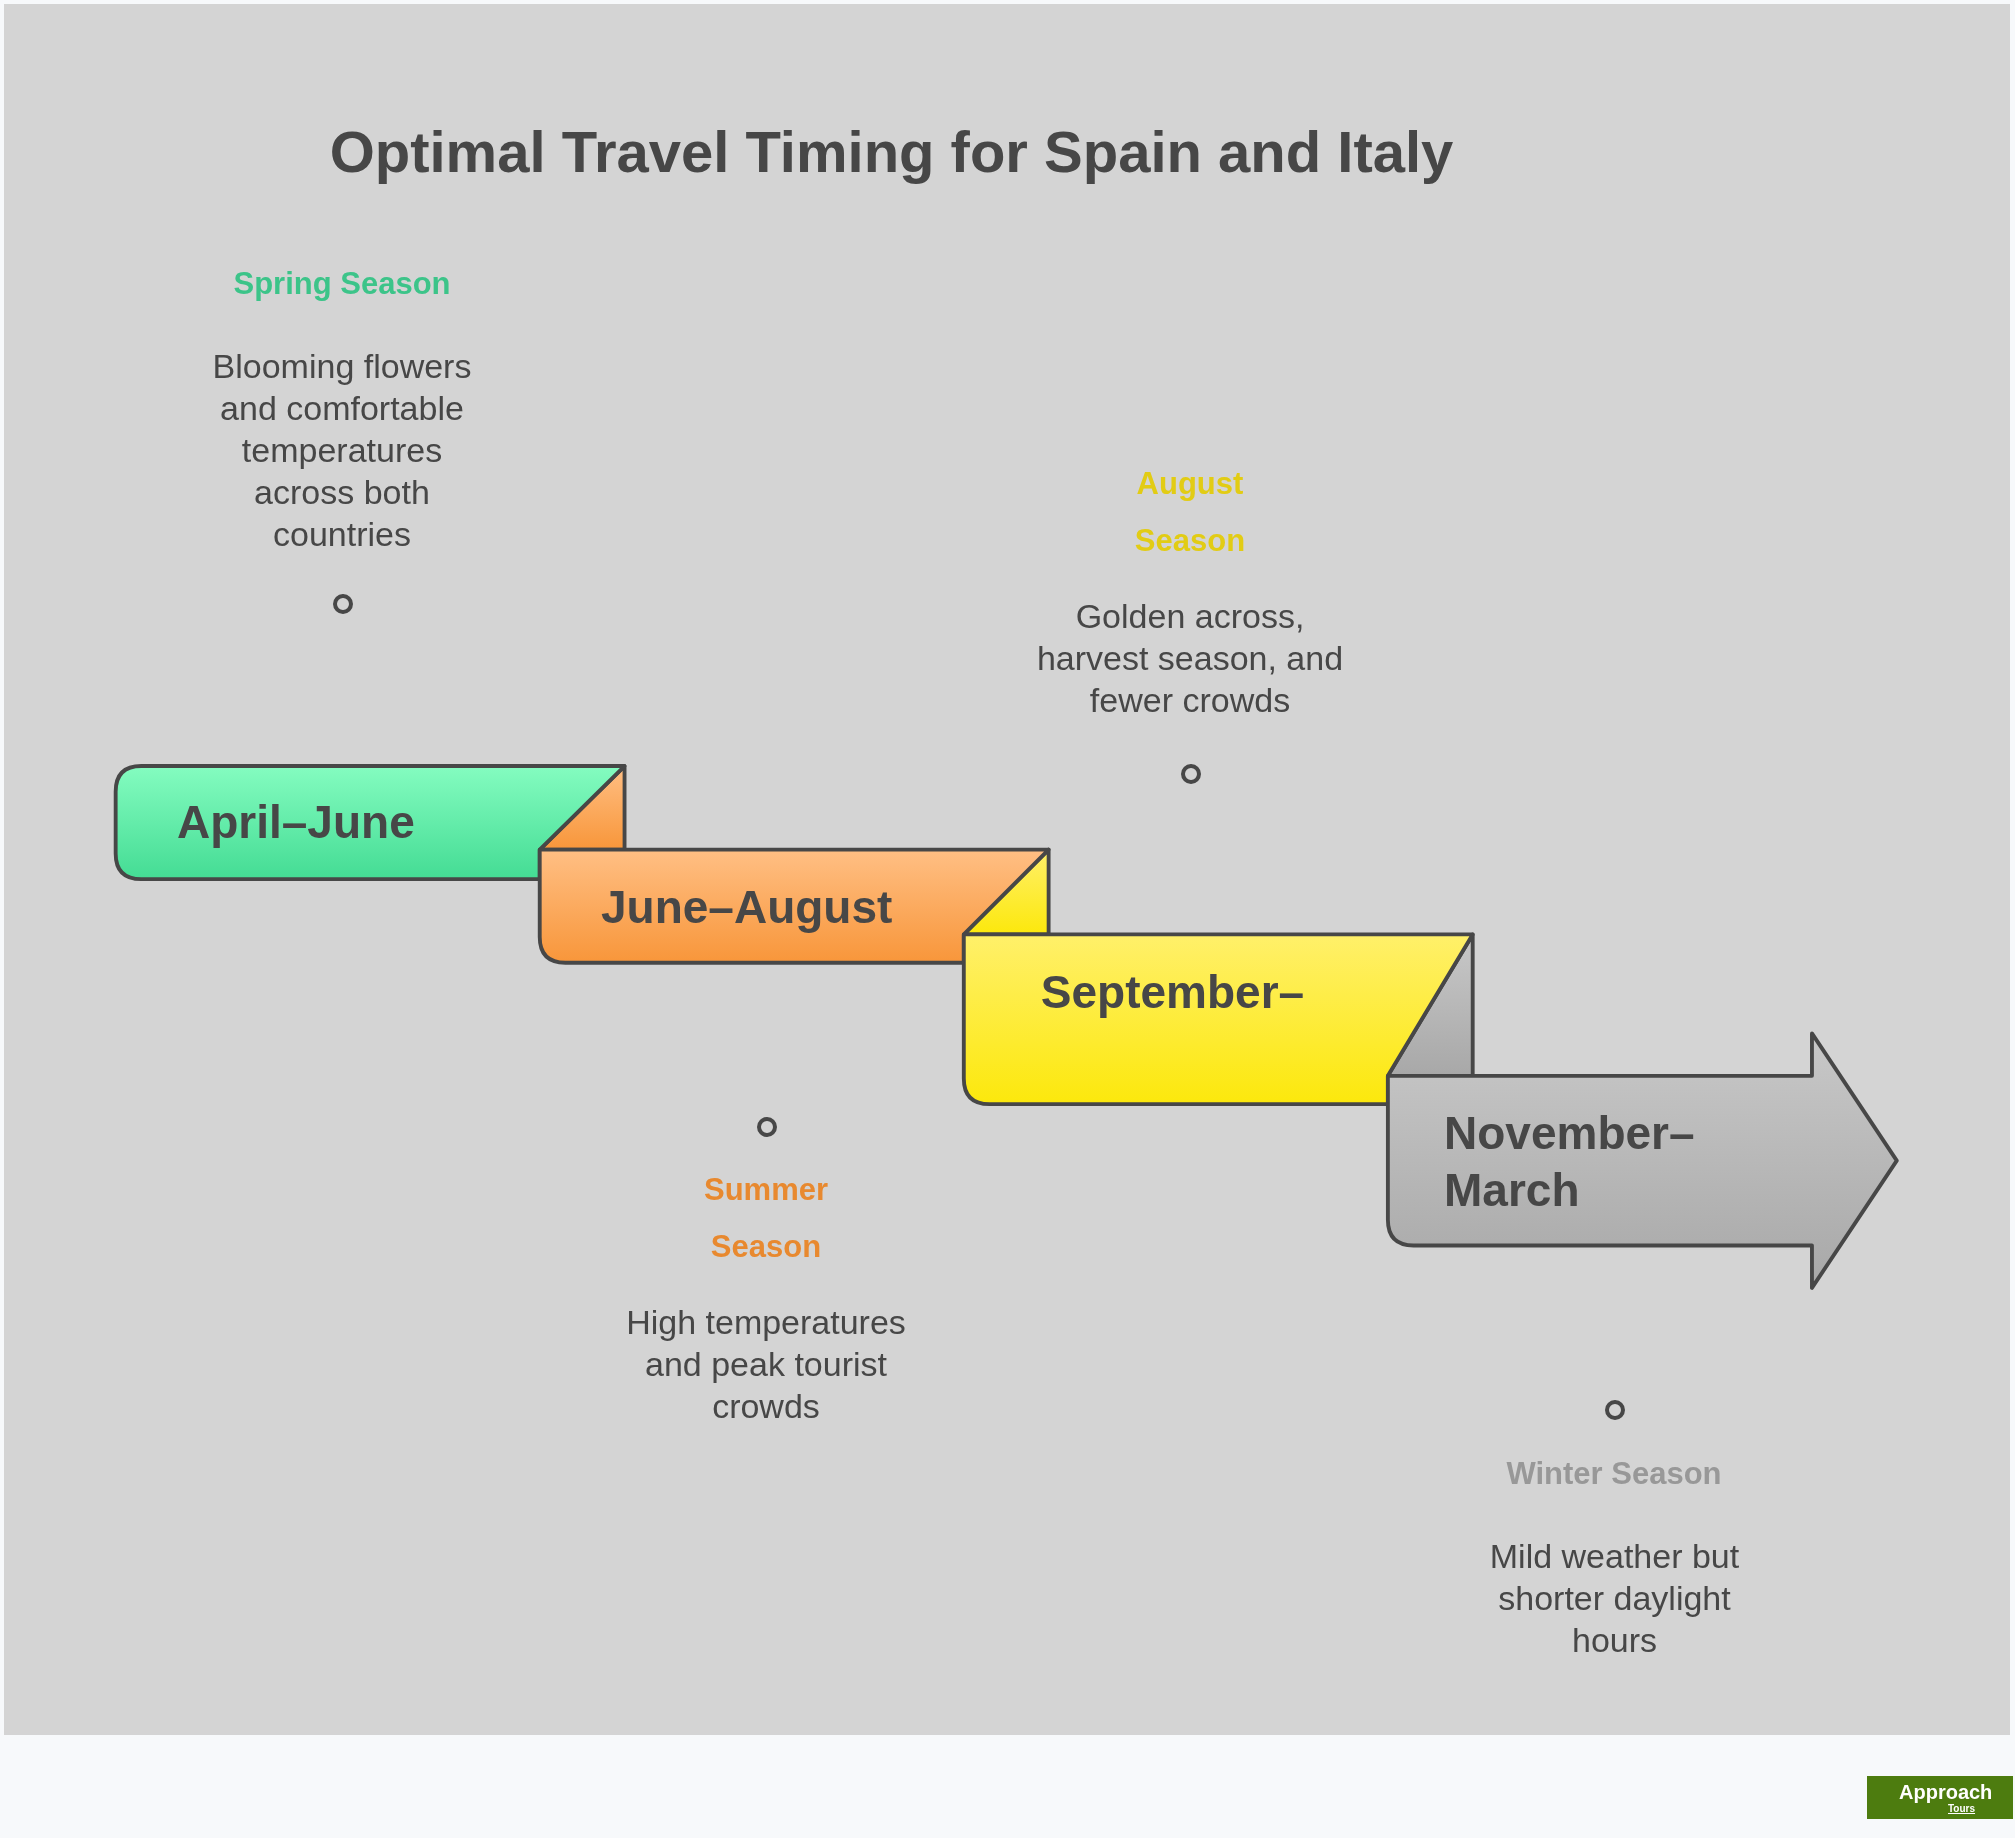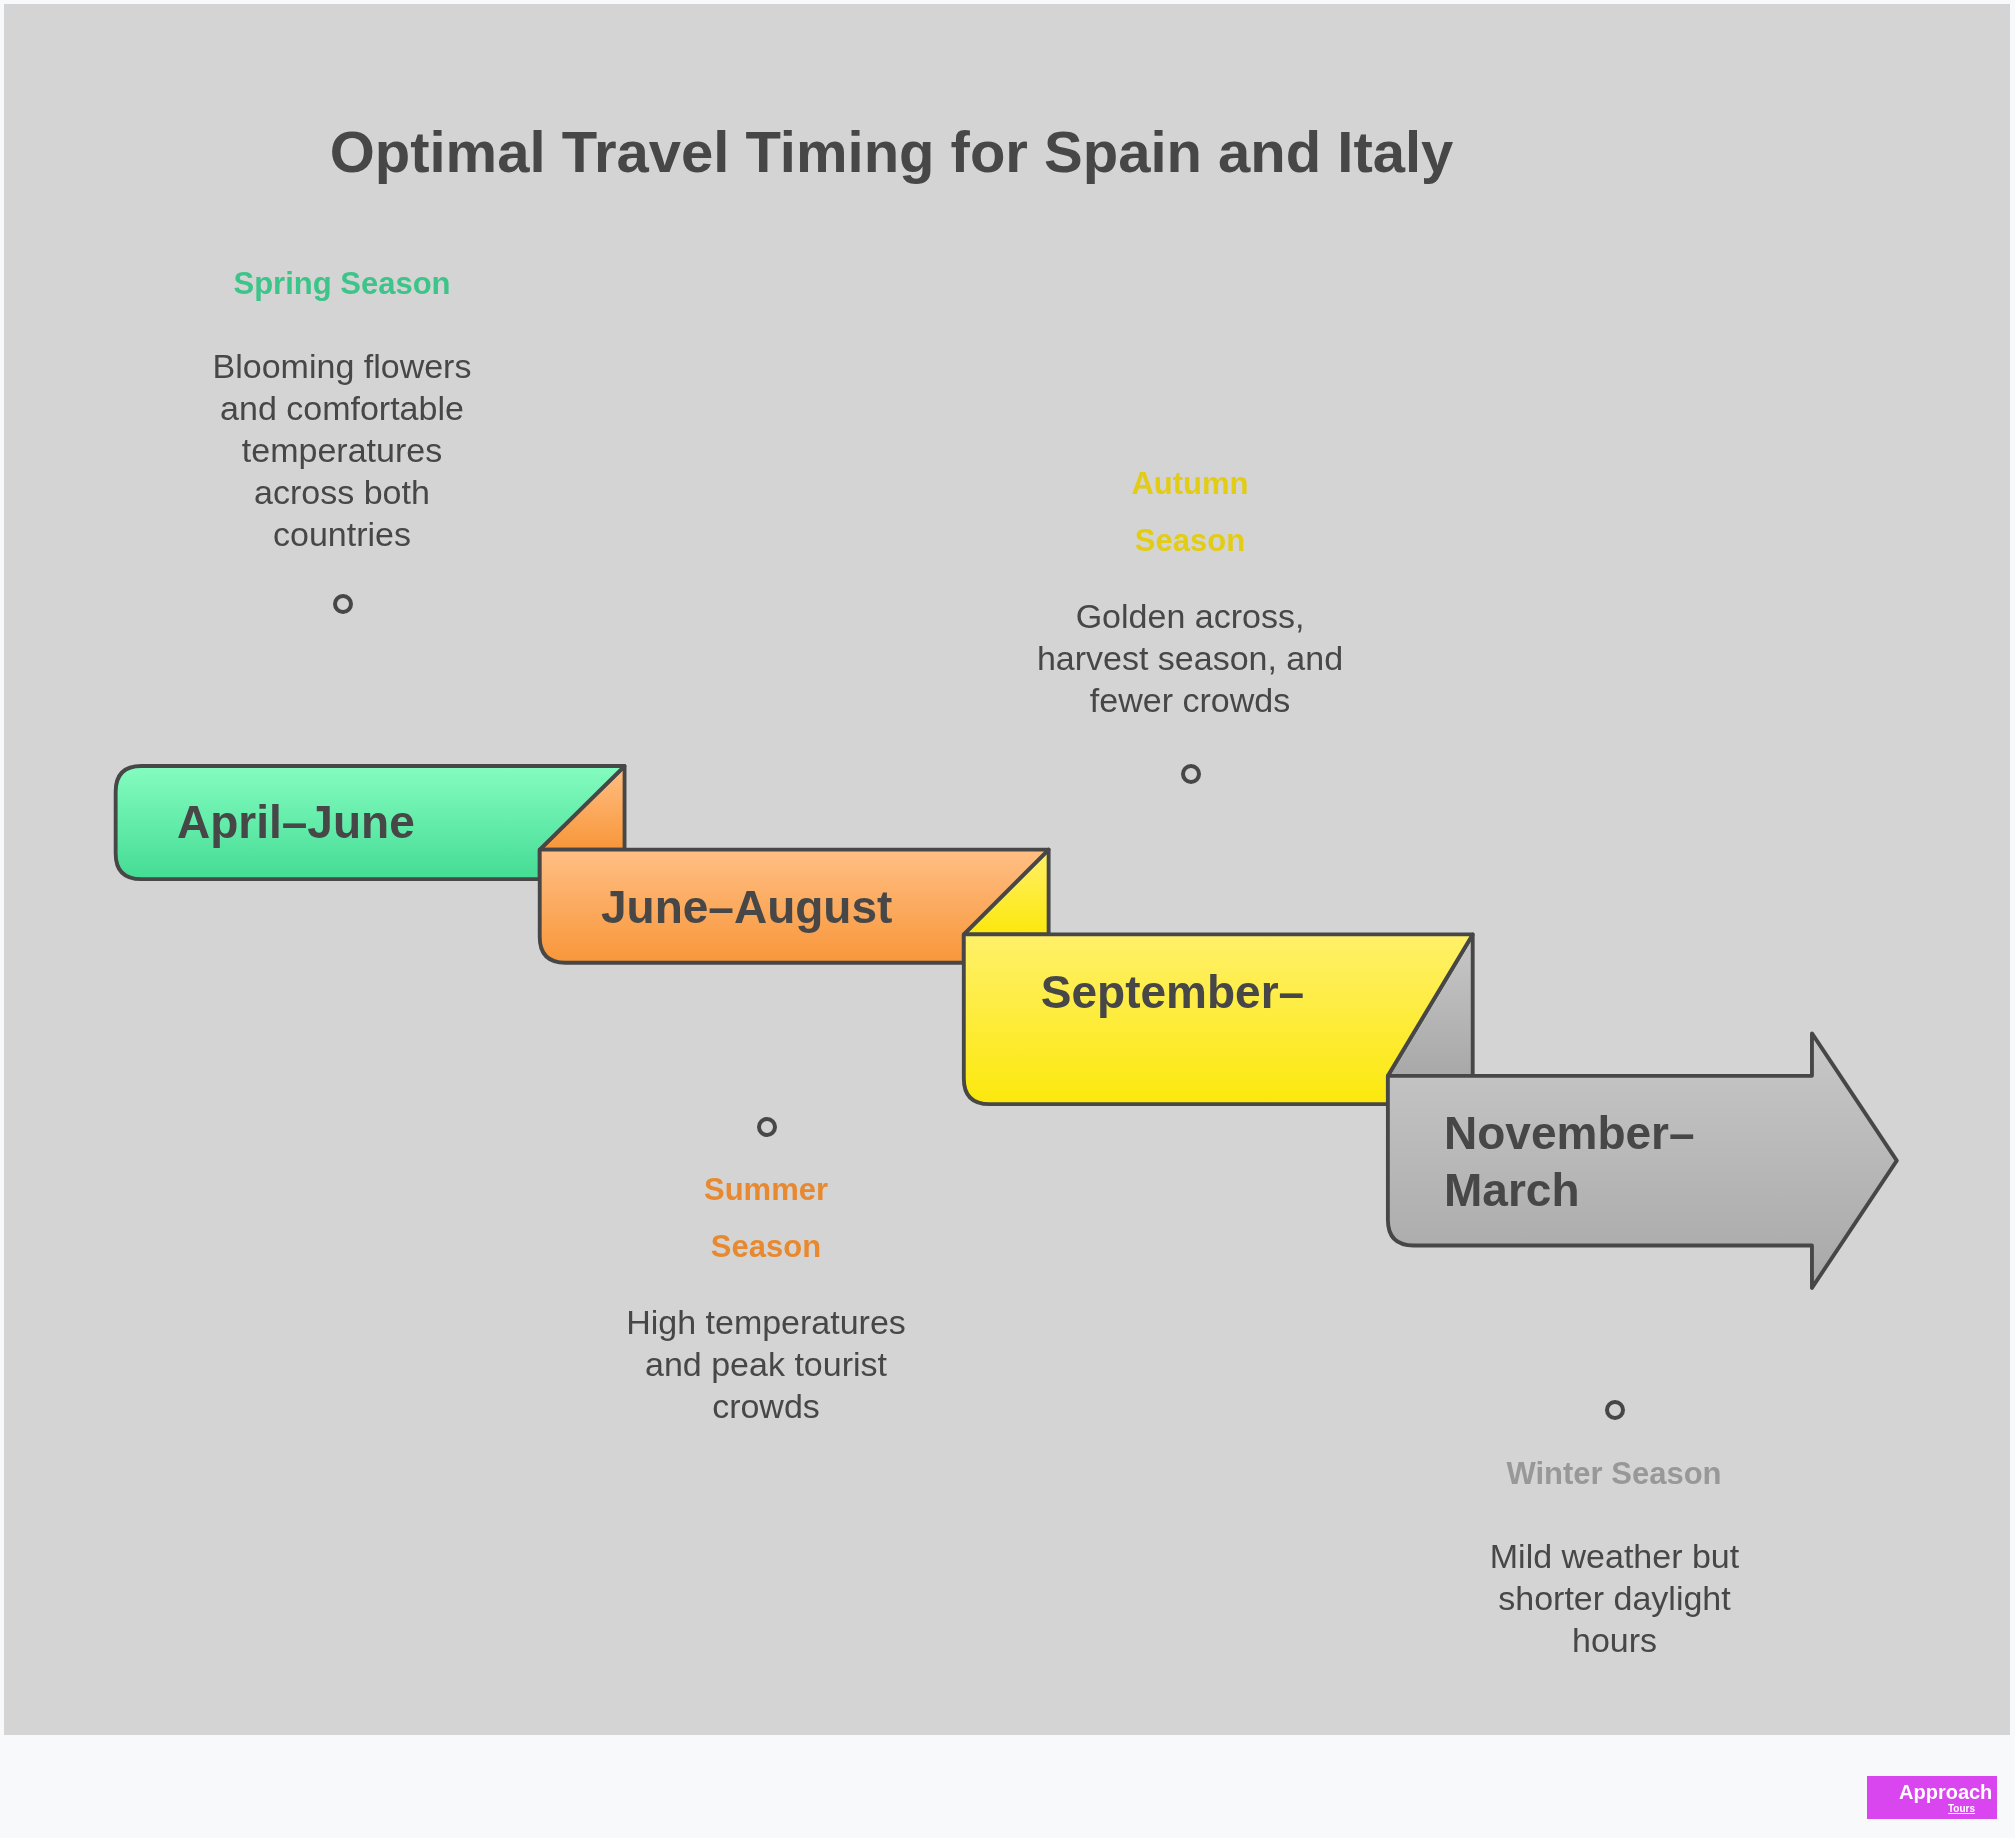--- a/index.html
+++ b/index.html
@@ -5,21 +5,21 @@
   html,body{margin:0;padding:0;}
   body{width:2015px;height:1838px;background:#f7f9fb;position:relative;overflow:hidden;font-family:"Liberation Sans","DejaVu Sans",sans-serif;}
   .panel{position:absolute;left:4.1px;top:4.1px;width:2006px;height:1731px;background:#d4d4d4;}
   svg.diagram{position:absolute;left:0;top:0;width:2015px;height:1838px;}
   .title{position:absolute;left:0;width:1783px;top:118px;text-align:center;font-weight:bold;font-size:58px;color:#474747;}
   .season{position:absolute;text-align:center;}
   .season .stitle{font-weight:bold;font-size:31px;line-height:57px;}
   .season .sdesc{font-size:34px;line-height:42px;color:#474747;margin-top:33px;}
   .label{position:absolute;font-weight:bold;font-size:46px;line-height:57px;color:#474747;text-align:center;}
   .dot{position:absolute;width:11.8px;height:11.8px;border:4.1px solid #474747;border-radius:50%;}
-  .logo{position:absolute;left:1867px;top:1776px;width:130px;height:43px;background:#d946ef;color:#fff;}
+  .logo{position:absolute;left:1867px;top:1776px;width:146px;height:43px;background:#4d7c0f;color:#fff;}
   .logo .main{position:absolute;left:32px;top:4.7px;font-size:20px;font-weight:bold;}
   .logo .sub{position:absolute;left:81px;top:27px;font-size:10px;font-weight:bold;text-decoration:underline;}
 </style>
 </head>
 <body>
 
 <div class="panel"></div>
 
 <svg class="diagram" viewBox="0 0 1568 1430" preserveAspectRatio="none">
   <defs>
@@ -59,21 +59,21 @@
 <div class="title">Optimal Travel Timing for Spain and Italy</div>
 
 <div class="season" style="left:136px;top:255px;width:412px;">
   <div class="stitle" style="color:#3cc489;">Spring Season</div>
   <div class="sdesc" style="width:306px;margin-left:53px;">Blooming flowers and comfortable temperatures across both countries</div>
 </div>
 <div class="dot" style="left:333px;top:594px;"></div>
 
 <div class="season" style="left:984px;top:455px;width:412px;">
   <div class="stitle" style="color:#e2cc14;">
-    <div>Autumn</div>
+    <div>August</div>
     <div>Season</div>
   </div>
   <div class="sdesc" style="width:342px;margin-left:35px;margin-top:26px;">Golden across, harvest season, and fewer crowds</div>
 </div>
 <div class="dot" style="left:1181px;top:764px;"></div>
 
 <div class="dot" style="left:757px;top:1117px;"></div>
 <div class="season" style="left:560px;top:1161px;width:412px;">
   <div class="stitle" style="color:#e8892f;">
     <div>Summer</div>

